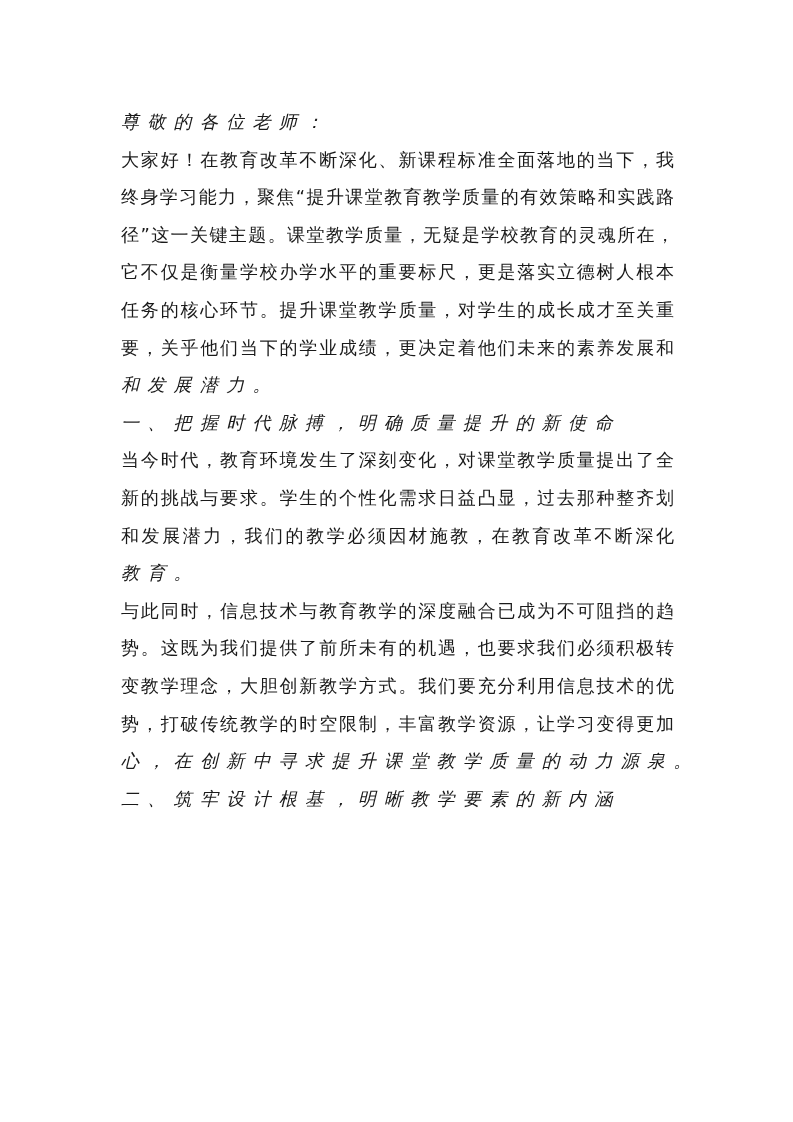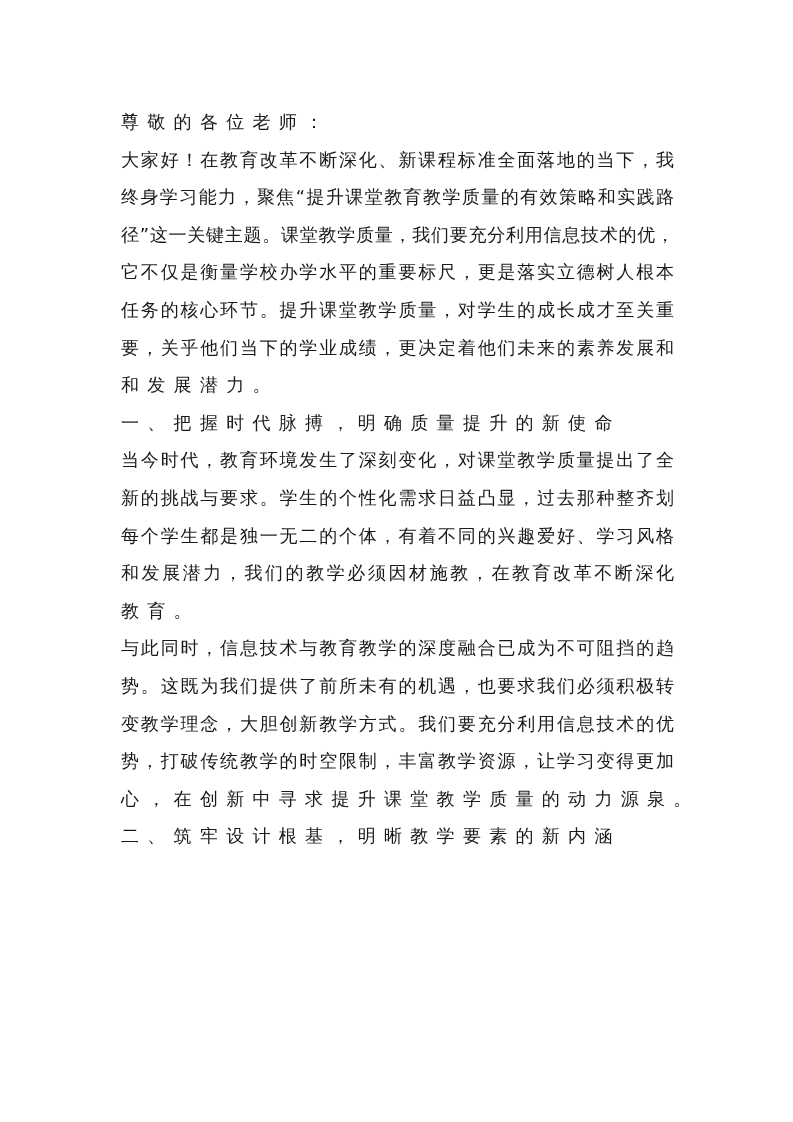--- a/index.html
+++ b/index.html
@@ -15,44 +15,43 @@
     line-height: 37.6px;
   }
   .line {
     display: block;
     height: 37.6px;
     white-space: nowrap;
     text-align: justify;
     text-align-last: justify;
     letter-spacing: 0;
   }
-  .line.short { text-align-last: left; letter-spacing: 8.3px; }
+  .line.short { text-align-last: left; letter-spacing: 8.3px; font-style: italic; }
 </style>
 </head>
 <body>
 
 <div class="page">
   <span class="line short">尊敬的各位老师：</span>
 
   <div>
     <span class="line">大家好！在教育改革不断深化、新课程标准全面落地的当下，我</span>
     <span class="line">终身学习能力，聚焦“提升课堂教育教学质量的有效策略和实践路</span>
-    <span class="line">径”这一关键主题。课堂教学质量，我们要充分利用信息技术的优，</span>
+    <span class="line">径”这一关键主题。课堂教学质量，无疑是学校教育的灵魂所在，</span>
     <span class="line">它不仅是衡量学校办学水平的重要标尺，更是落实立德树人根本</span>
     <span class="line">任务的核心环节。提升课堂教学质量，对学生的成长成才至关重</span>
     <span class="line">要，关乎他们当下的学业成绩，更决定着他们未来的素养发展和</span>
     <span class="line short">和发展潜力。</span>
   </div>
 
   <span class="line short">一、把握时代脉搏，明确质量提升的新使命</span>
 
   <div>
     <span class="line">当今时代，教育环境发生了深刻变化，对课堂教学质量提出了全</span>
     <span class="line">新的挑战与要求。学生的个性化需求日益凸显，过去那种整齐划</span>
-    <span class="line">每个学生都是独一无二的个体，有着不同的兴趣爱好、学习风格</span>
     <span class="line">和发展潜力，我们的教学必须因材施教，在教育改革不断深化</span>
     <span class="line short">教育。</span>
   </div>
 
   <div>
     <span class="line">与此同时，信息技术与教育教学的深度融合已成为不可阻挡的趋</span>
     <span class="line">势。这既为我们提供了前所未有的机遇，也要求我们必须积极转</span>
     <span class="line">变教学理念，大胆创新教学方式。我们要充分利用信息技术的优</span>
     <span class="line">势，打破传统教学的时空限制，丰富教学资源，让学习变得更加</span>
     <span class="line short">心，在创新中寻求提升课堂教学质量的动力源泉。</span>

